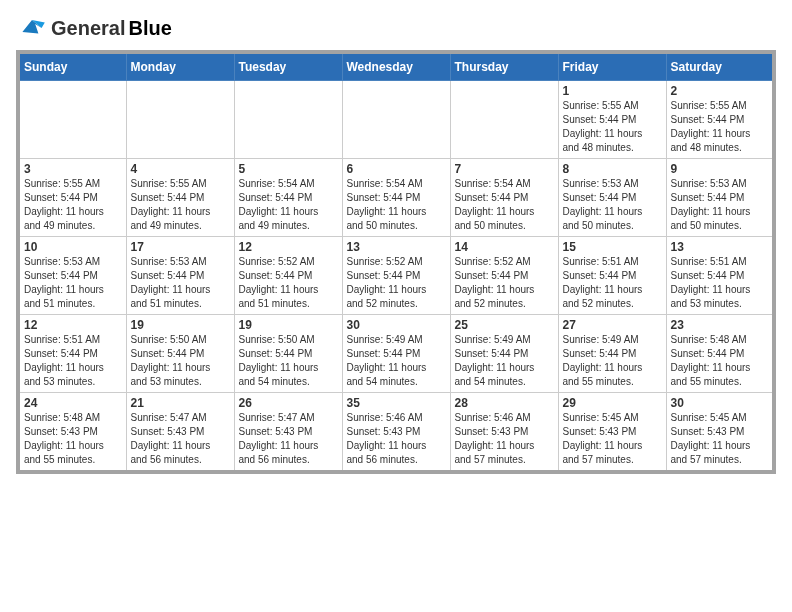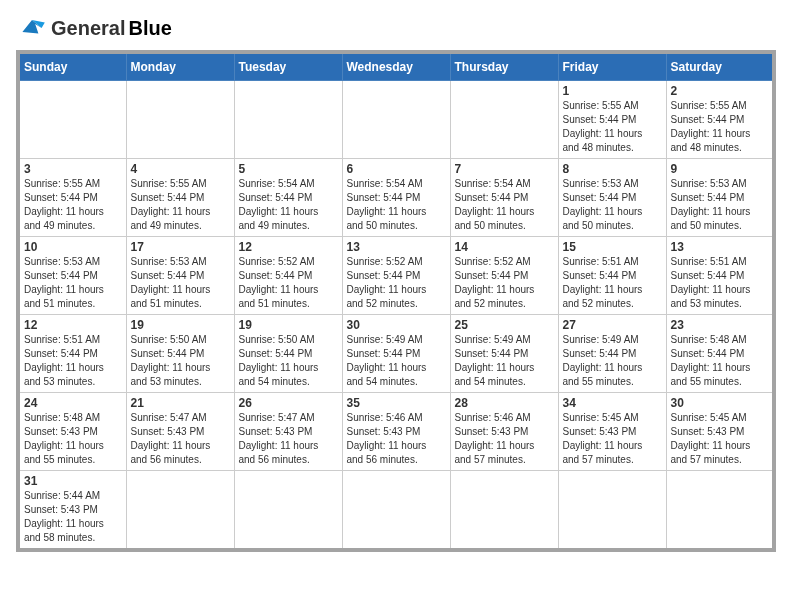--- a/index.html
+++ b/index.html
@@ -320,43 +320,28 @@
 and 56 minutes.</div>
         </td>
         <td>
           <span class="day-num">28</span>
           <div class="day-info" style="white-space: pre-line;">Sunrise: 5:46 AM
 Sunset: 5:43 PM
 Daylight: 11 hours
 and 57 minutes.</div>
         </td>
         <td>
-          <span class="day-num">34</span>
+          <span class="day-num">29</span>
           <div class="day-info" style="white-space: pre-line;">Sunrise: 5:45 AM
 Sunset: 5:43 PM
 Daylight: 11 hours
 and 57 minutes.</div>
         </td>
         <td>
           <span class="day-num">30</span>
           <div class="day-info" style="white-space: pre-line;">Sunrise: 5:45 AM
 Sunset: 5:43 PM
 Daylight: 11 hours
 and 57 minutes.</div>
         </td>
-      </tr>
-      <tr>
-        <td>
-          <span class="day-num">31</span>
-          <div class="day-info" style="white-space: pre-line;">Sunrise: 5:44 AM
-Sunset: 5:43 PM
-Daylight: 11 hours
-and 58 minutes.</div>
-        </td>
-        <td class="empty-cell"></td>
-        <td class="empty-cell"></td>
-        <td class="empty-cell"></td>
-        <td class="empty-cell"></td>
-        <td class="empty-cell"></td>
-        <td class="empty-cell"></td>
       </tr>
     </tbody>
 </table>
 
 </body></html>

